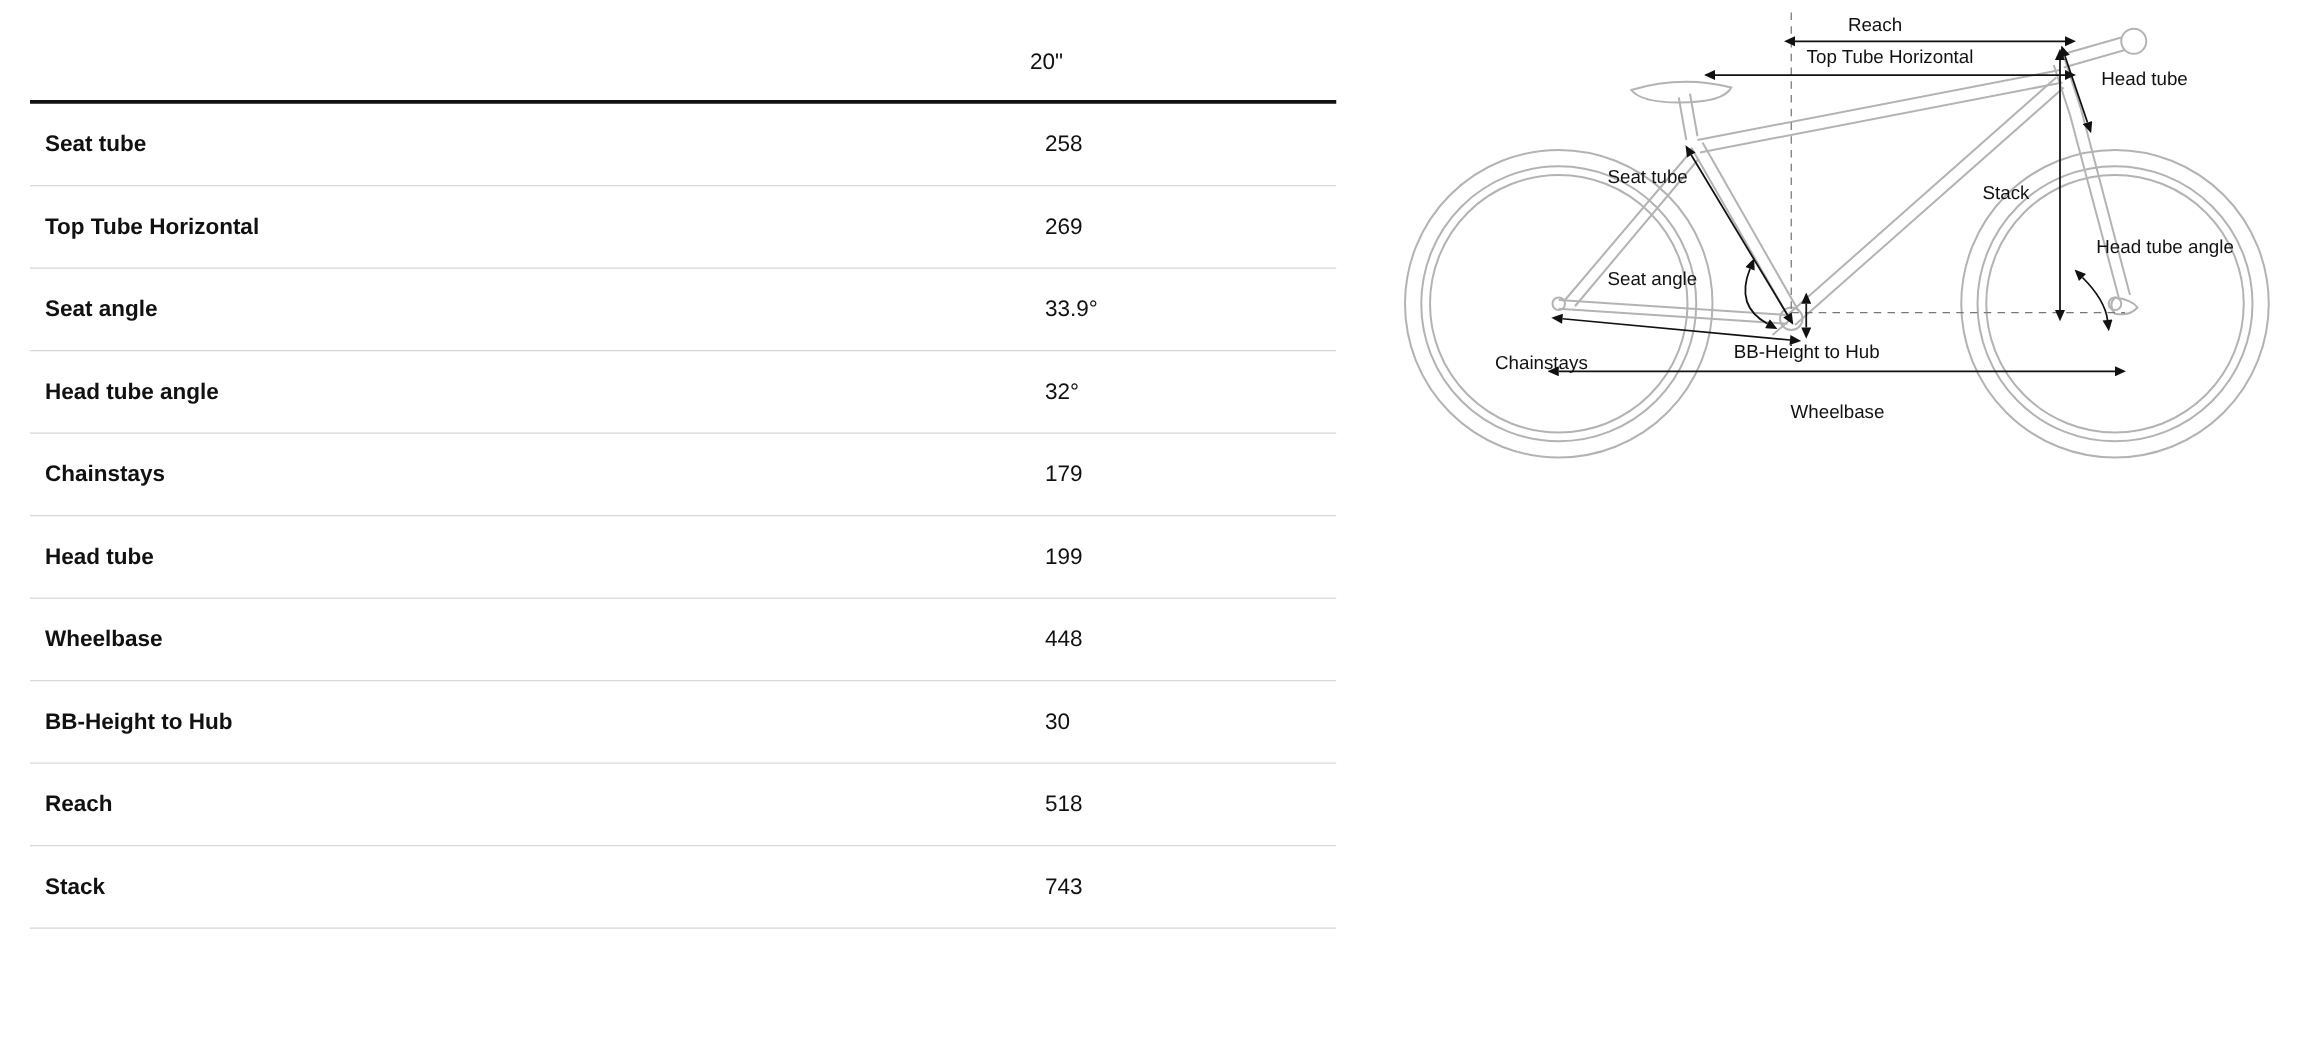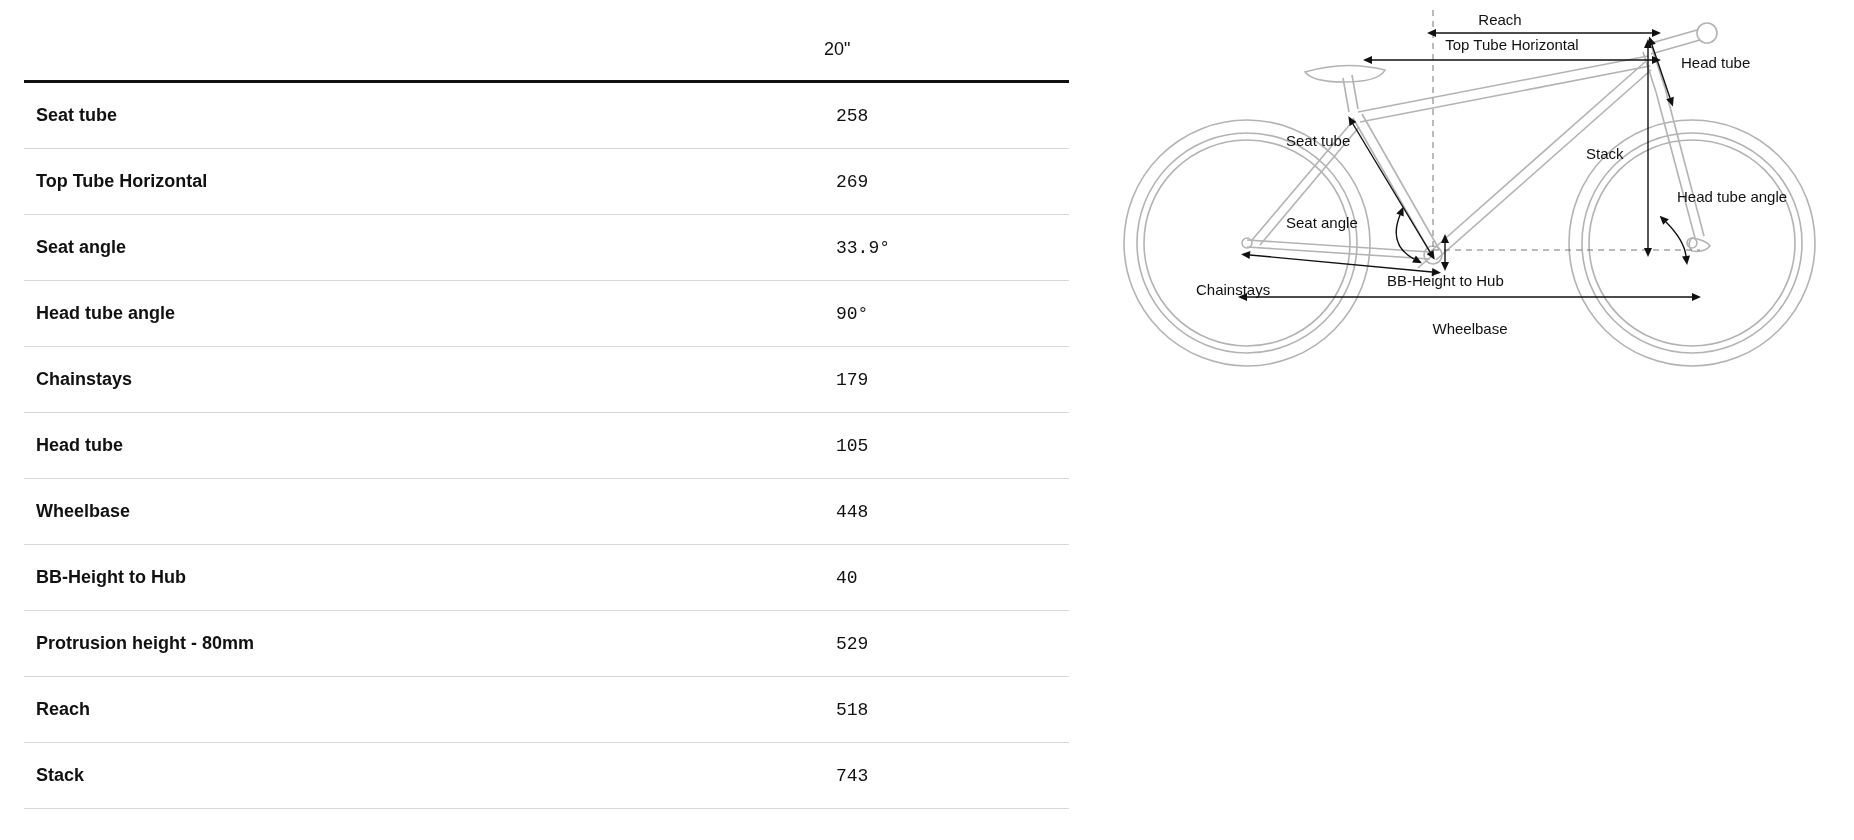--- a/index.html
+++ b/index.html
@@ -61,21 +61,20 @@
   }
   tbody td.lbl {
     font-weight: bold;
     padding-left: 12px;
     color: #111111;
   }
   tbody td.val {
     font-weight: normal;
     color: #111111;
     padding-left: 12px;
-    font-family: Liberation Mono, monospace;
   }
 
   
   .diagram {
     position: absolute;
     left: 1100px;
     top: 0px;
     width: 740px;
     height: 460px;
   }
@@ -111,41 +110,37 @@
         <tr>
           <td class="lbl">Top Tube Horizontal</td>
           <td class="val">269</td>
         </tr>
         <tr>
           <td class="lbl">Seat angle</td>
           <td class="val">33.9°</td>
         </tr>
         <tr>
           <td class="lbl">Head tube angle</td>
-          <td class="val">90°</td>
+          <td class="val">32°</td>
         </tr>
         <tr>
           <td class="lbl">Chainstays</td>
           <td class="val">179</td>
         </tr>
         <tr>
           <td class="lbl">Head tube</td>
-          <td class="val">105</td>
+          <td class="val">199</td>
         </tr>
         <tr>
           <td class="lbl">Wheelbase</td>
           <td class="val">448</td>
         </tr>
         <tr>
           <td class="lbl">BB-Height to Hub</td>
-          <td class="val">40</td>
-        </tr>
-        <tr>
-          <td class="lbl">Protrusion height - 80mm</td>
-          <td class="val">529</td>
+          <td class="val">30</td>
         </tr>
         <tr>
           <td class="lbl">Reach</td>
           <td class="val">518</td>
         </tr>
         <tr>
           <td class="lbl">Stack</td>
           <td class="val">743</td>
         </tr>
       </tbody>

